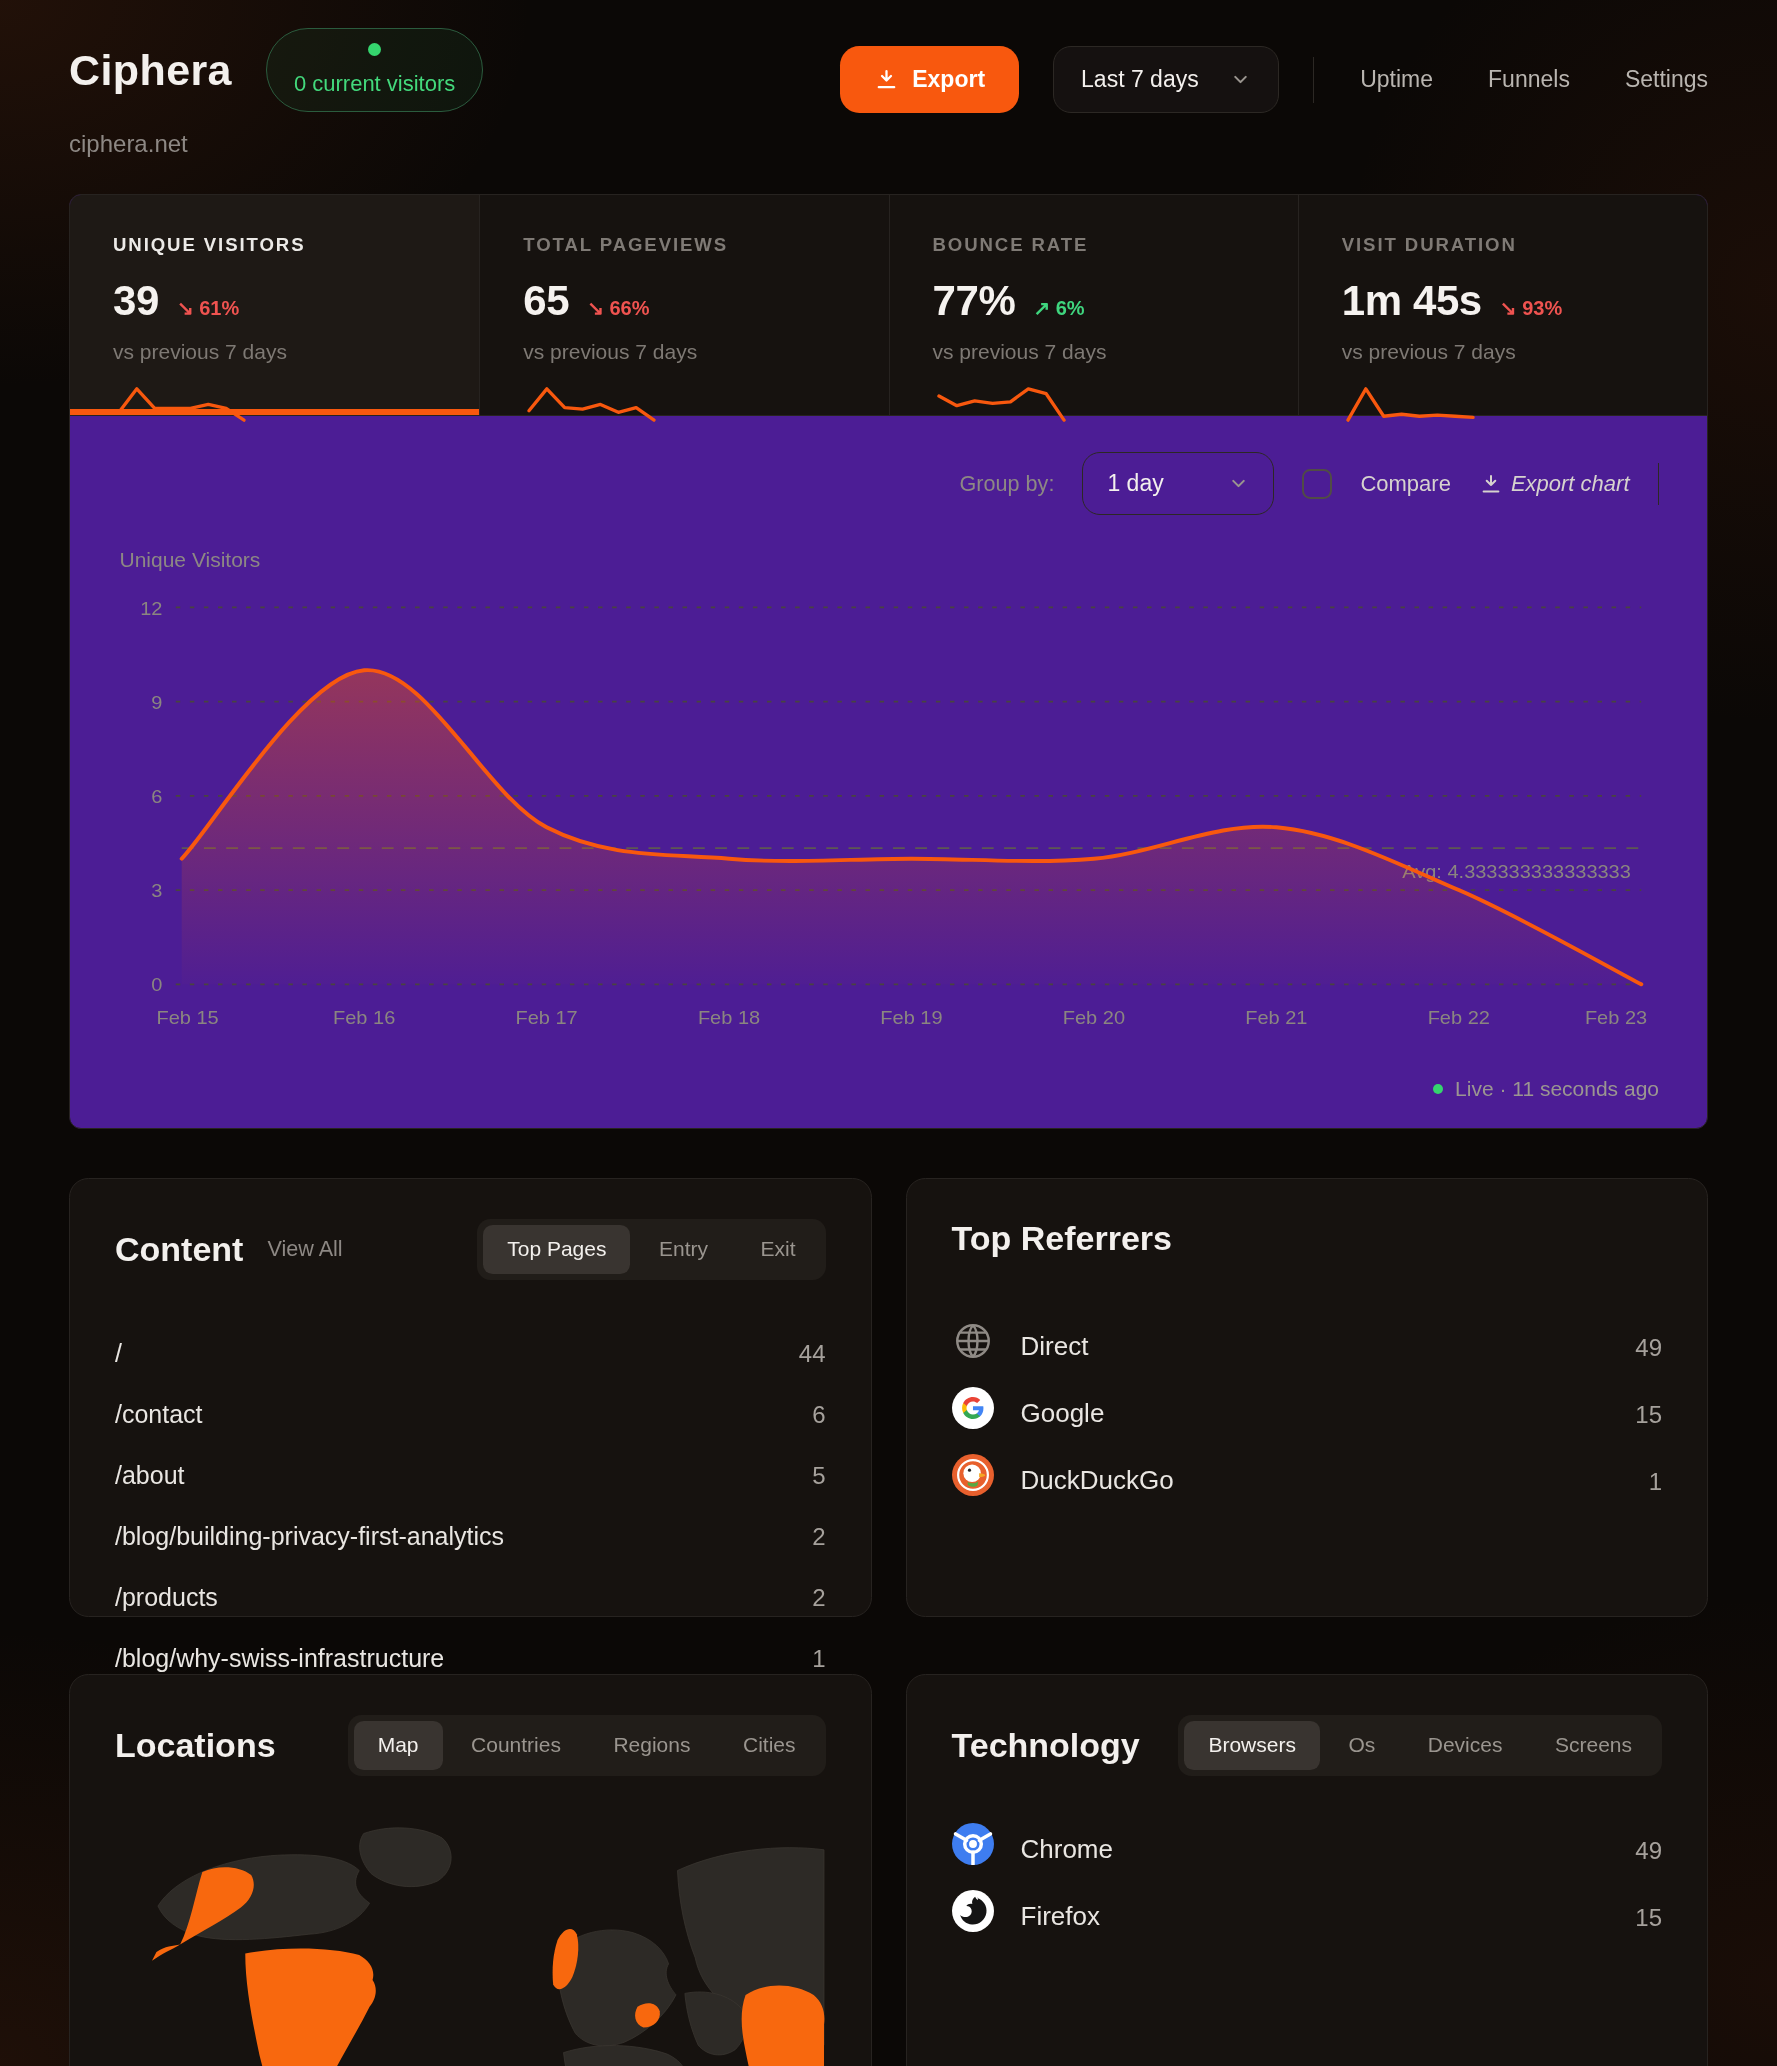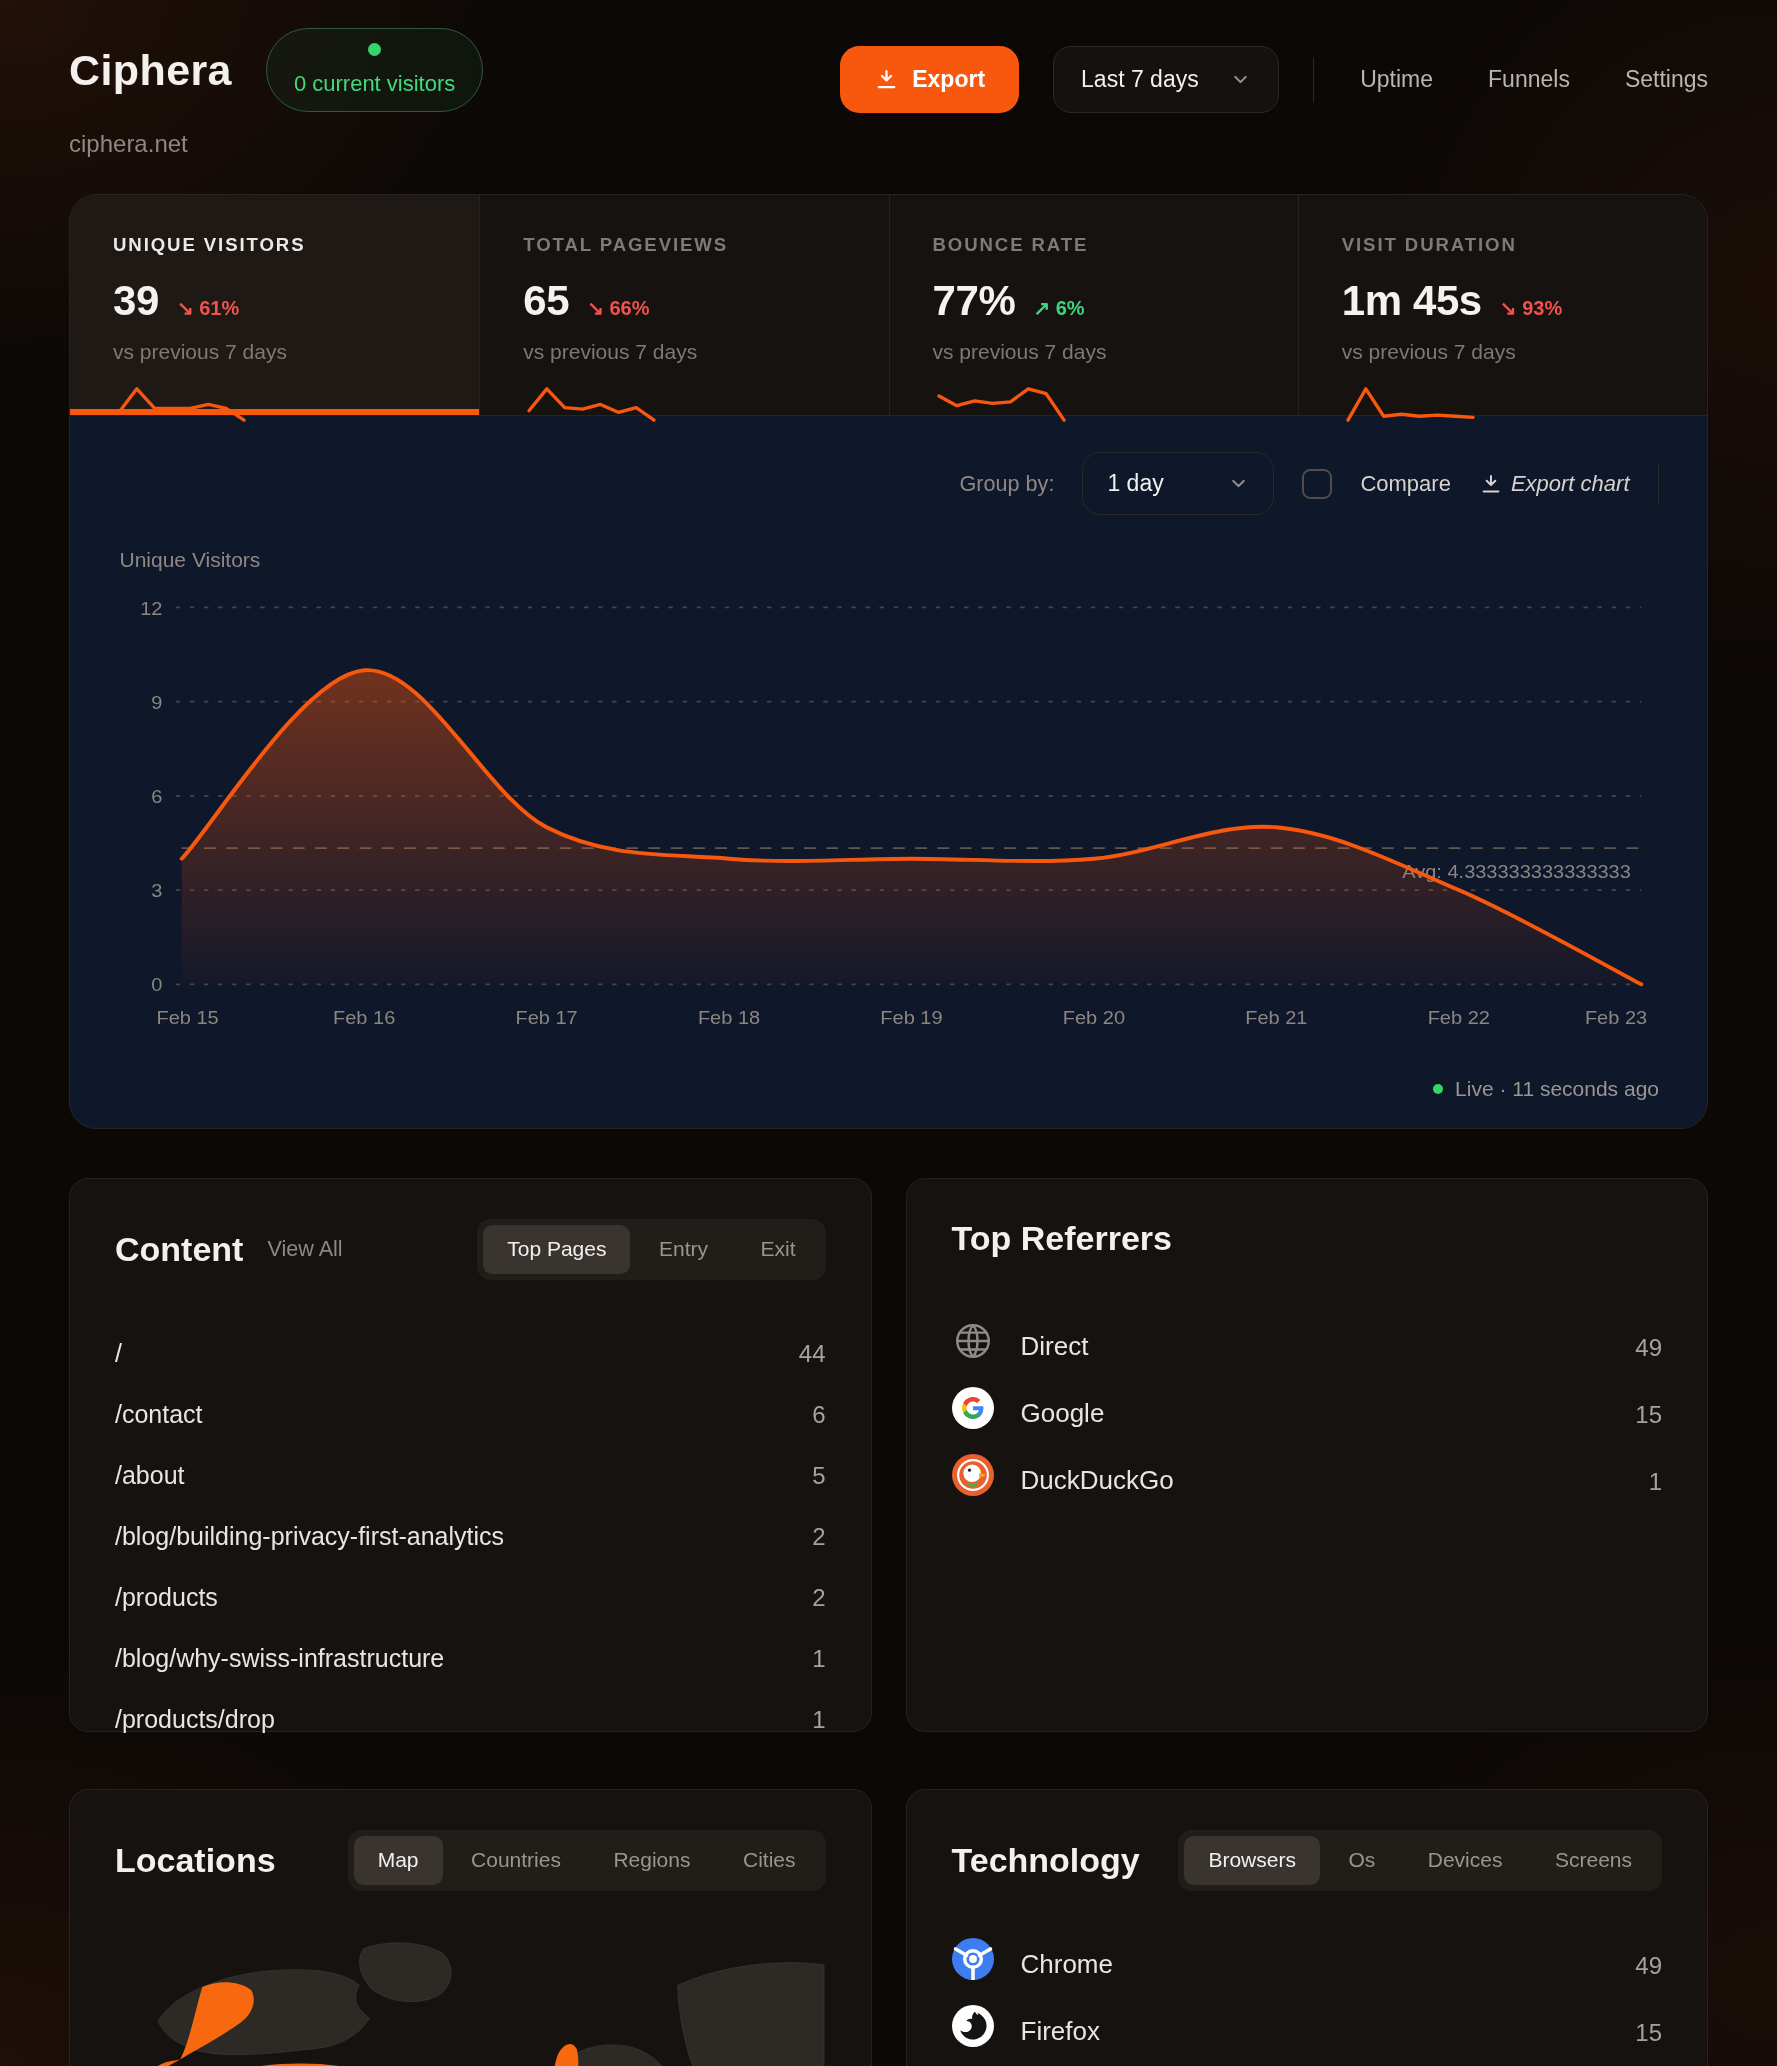--- a/index.html
+++ b/index.html
@@ -30,21 +30,21 @@
     font-size:23px; font-weight:600; padding:20px 34px; border-radius:19.4px; border:none; cursor:pointer;
     font-family:inherit; }
   .select { display:flex; align-items:center; gap:31px; border:1.5px solid #2c2824; background:#151110;
     border-radius:18px; padding:18.6px 27px; color:#f3f0ed; font-size:23px; cursor:pointer; }
   .select .chev { color:#9a958f; display:flex; }
   .vdiv { width:1.5px; height:46px; background:#2c2824; }
   .nav { display:flex; gap:55px; color:#b9b5b0; font-size:23px; margin-left:12px; }
   .nav span { cursor:pointer; }
 
   
-  .panel { margin-top:36px; background:#0f172a; border:0.7px solid #272320; border-radius:27px; overflow:hidden; }
+  .panel { margin-top:36px; background:#4c1d95; border:0.7px solid #272320; border-radius:12px; overflow:hidden; }
   .stats { display:grid; grid-template-columns:1fr 1fr 1fr 1fr; border-bottom:0.7px solid #272320; }
   .stat { position:relative; height:220px; padding:39px 43px 0; border-left:0.7px solid #272320; background:#16120f; cursor:pointer; }
   .stat:first-child { border-left:none; }
   .stat.active { background:#1e1915; }
   .stat.active::after { content:""; position:absolute; left:0; right:0; bottom:0; height:6.7px; background:#f8580e; }
   .stat-label { font-size:18.6px; letter-spacing:1.9px; color:#7f7a75; font-weight:700; }
   .stat.active .stat-label { color:#eceae7; }
   .stat-vrow { display:flex; align-items:baseline; gap:18px; margin-top:21px; }
   .stat-value { font-size:42px; font-weight:700; color:#f5f2ef; letter-spacing:-0.4px; white-space:nowrap; }
   .delta { font-size:20px; font-weight:600; white-space:nowrap;text-align:right; }
@@ -66,21 +66,21 @@
   #main-chart { width:100%; height:494px; display:block; }
   #main-chart text { font-family:"Liberation Sans", sans-serif; }
   .live { display:flex; justify-content:flex-end; align-items:center; gap:12px; color:#9b9691; font-size:21px; margin-top:7.4px; }
   .live .dot { width:10.4px; height:10.4px; }
 
   
   .grid2 { display:grid; grid-template-columns:1fr 1fr; gap:34px; }
   .row2 { margin-top:49px; }
   .row3 { margin-top:57px; }
   .card { background:#16120f; border:0.7px solid #272320; border-radius:19.4px; padding:40px 45px; }
-  .row2 .card { height:554px; }
+  .row2 .card { height:439px; }
   .row3 .card { height:476px; }
   .card-head { display:flex; align-items:center; }
   .card-title { font-size:34px; font-weight:700; color:#f3f0ed; }
   .view-all { margin-left:24px; color:#8d8884; font-size:21.6px; cursor:pointer; }
   .tabs { margin-left:auto; background:#211d19; border-radius:13.4px; padding:6px; display:flex; gap:4.5px; }
   .tab { font-size:21px; color:#9a958f; padding:12.7px 24px; border-radius:9.7px; background:transparent; border:none;
     font-family:inherit; cursor:pointer; white-space:nowrap; }
   .tab.active { background:#393430; color:#f3f0ed; }
 
   .plist { margin-top:43px; }

